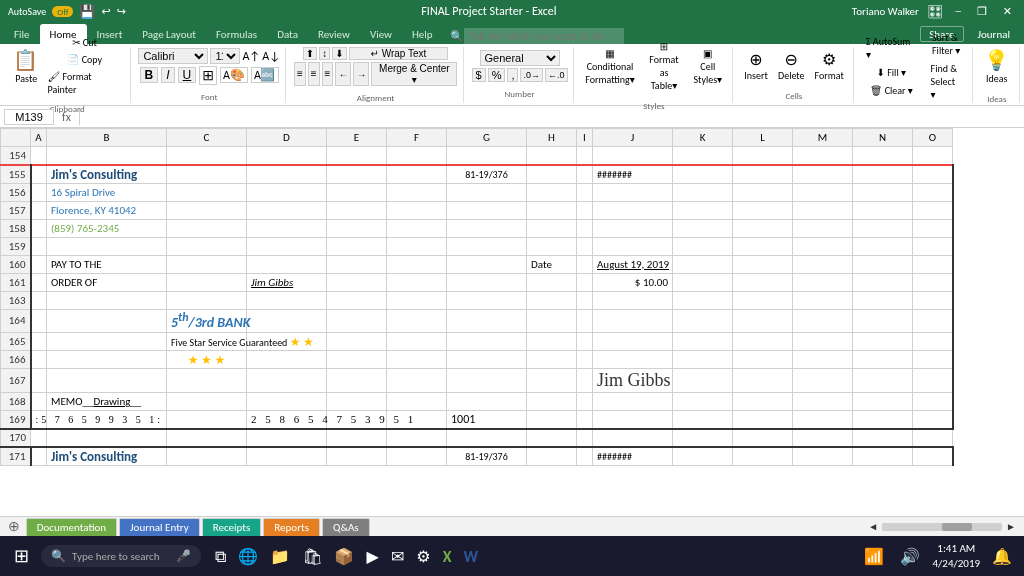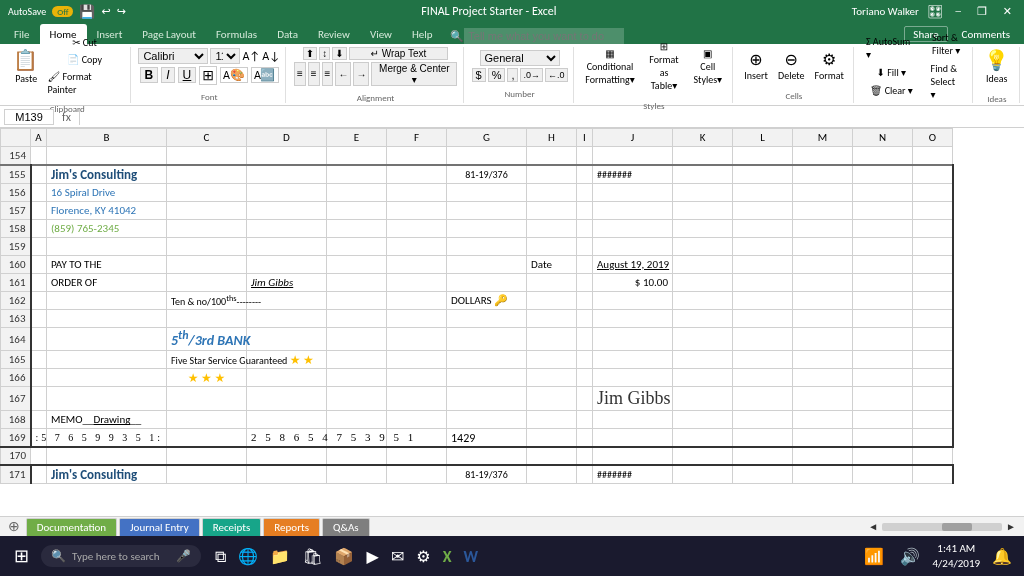--- a/index.html
+++ b/index.html
@@ -272,21 +272,21 @@
   <span class="ribbon-tab">Formulas</span>
   <span class="ribbon-tab">Data</span>
   <span class="ribbon-tab">Review</span>
   <span class="ribbon-tab">View</span>
   <span class="ribbon-tab">Help</span>
   <div style="flex:1;display:flex;align-items:center;padding:0 8px;">
     <span style="font-size:11px;color:#d4e9d9;">🔍</span>
     <input type="text" style="background: rgba(255, 255, 255, 0.2); border: none; color: white; font-size: 11px; outline: none; width: 160px; padding: 2px 4px;" placeholder="Tell me what you want to do">
   </div>
   <span style="color:white;font-size:11px;padding:3px 8px;cursor:pointer;border:1px solid rgba(255,255,255,0.4);border-radius:2px;margin:2px 4px;height:16px;display:flex;align-items:center;">Share</span>
-  <span style="color:white;font-size:11px;padding:3px 8px;cursor:pointer;margin:2px;height:16px;display:flex;align-items:center;">Comments</span>
+  <span style="color:white;font-size:11px;padding:3px 8px;cursor:pointer;margin:2px;height:16px;display:flex;align-items:center;">Journal</span>
 </div>
 
 <div class="ribbon-toolbar">
 
   <div class="ribbon-group">
     <div class="ribbon-btn-row">
       <div class="ribbon-btn">
         <span style="font-size:20px;">📋</span>
         <span>Paste</span>
       </div>
@@ -451,21 +451,21 @@
           <td class="col-h"></td>
           <td class="col-i"></td>
           <td class="col-j"></td>
           <td class="col-k"></td>
           <td class="col-l"></td>
           <td class="col-m"></td>
           <td class="col-n"></td>
           <td class="col-o"></td>
         </tr>
 
-        <tr style="border-top:2px solid #737373;">
+        <tr style="border-top:2px solid #ef4444;">
           <td class="row-num">155</td>
           <td class="col-a" style="border-left:2px solid #333;"></td>
           <td class="col-b"><span class="company-name">Jim's Consulting</span></td>
           <td class="col-c"></td>
           <td class="col-d"></td>
           <td class="col-e"></td>
           <td class="col-f"></td>
           <td class="col-g" style="text-align:center;font-size:10px;">81-19/376</td>
           <td class="col-h"></td>
           <td class="col-i"></td>
@@ -584,38 +584,20 @@
           <td class="col-h"></td>
           <td class="col-i"></td>
           <td class="col-j" style="text-align:right;padding-left:37px;">$ 10.00</td>
           <td class="col-k"></td>
           <td class="col-l"></td>
           <td class="col-m"></td>
           <td class="col-n"></td>
           <td class="col-o" style="border-right:2px solid #333;"></td>
         </tr>
 
-        <tr>
-          <td class="row-num">162</td>
-          <td class="col-a" style="border-left:2px solid #333;"></td>
-          <td class="col-b"></td>
-          <td class="col-c" style="font-size:10px;">Ten &amp; no/100<sup>ths</sup>--------</td>
-          <td class="col-d"></td>
-          <td class="col-e"></td>
-          <td class="col-f"></td>
-          <td class="col-g" style="font-size:11px;">DOLLARS 🔑</td>
-          <td class="col-h"></td>
-          <td class="col-i"></td>
-          <td class="col-j"></td>
-          <td class="col-k"></td>
-          <td class="col-l"></td>
-          <td class="col-m"></td>
-          <td class="col-n"></td>
-          <td class="col-o" style="border-right:2px solid #333;"></td>
-        </tr>
 
         <tr>
           <td class="row-num">163</td>
           <td class="col-a" style="border-left:2px solid #333;"></td>
           <td class="col-b"></td>
           <td class="col-c"></td>
           <td class="col-d"></td>
           <td class="col-e"></td>
           <td class="col-f"></td>
           <td class="col-g"></td>
@@ -725,21 +707,21 @@
         </tr>
 
         <tr style="border-bottom:2px solid #333;">
           <td class="row-num">169</td>
           <td class="col-a" style="border-left:2px solid #333;"><span class="routing-num" style="font-size:10px;">:5 7 6 5 9 9 3 5 1:</span></td>
           <td class="col-b"></td>
           <td class="col-c"></td>
           <td class="col-d"><span class="routing-num" style="font-size:11px;">2 5 8 6 5 4 7 5 3 9 5 1</span></td>
           <td class="col-e"></td>
           <td class="col-f"></td>
-          <td class="col-g" style="font-size:12px;">1429</td>
+          <td class="col-g" style="font-size:12px;">1001</td>
           <td class="col-h"></td>
           <td class="col-i"></td>
           <td class="col-j"></td>
           <td class="col-k"></td>
           <td class="col-l"></td>
           <td class="col-m"></td>
           <td class="col-n"></td>
           <td class="col-o" style="border-right:2px solid #333;"></td>
         </tr>
 

